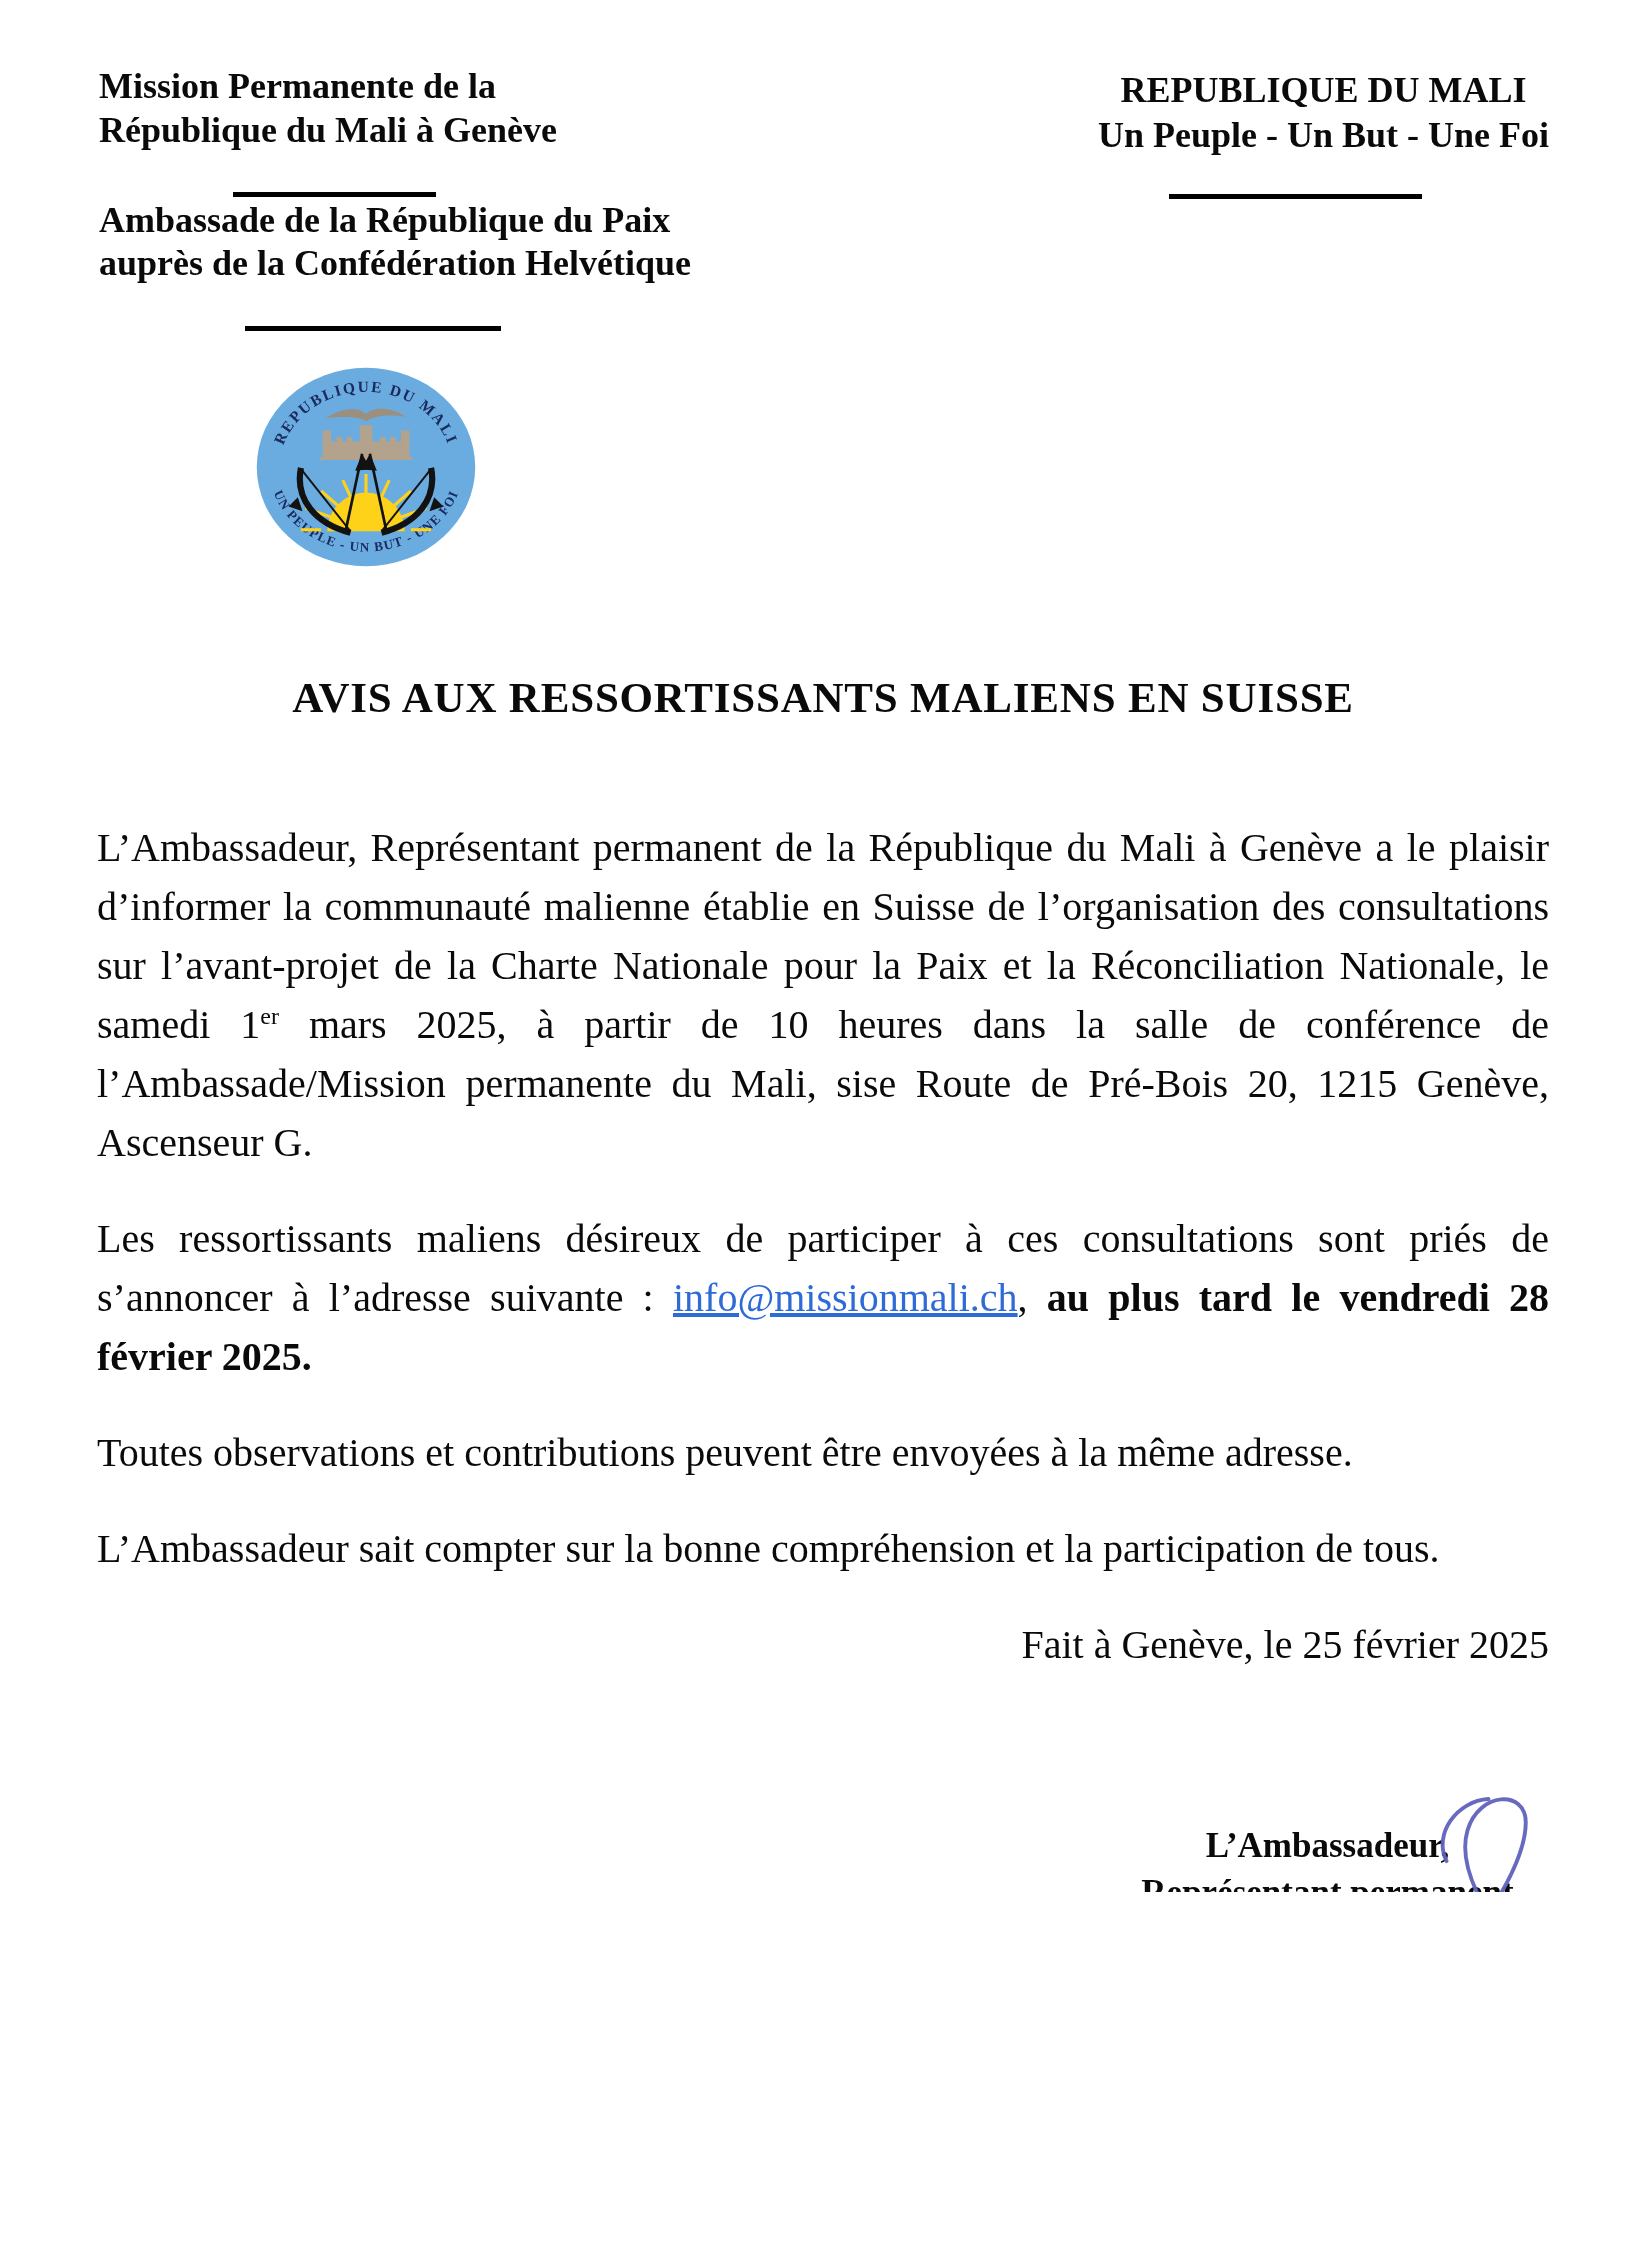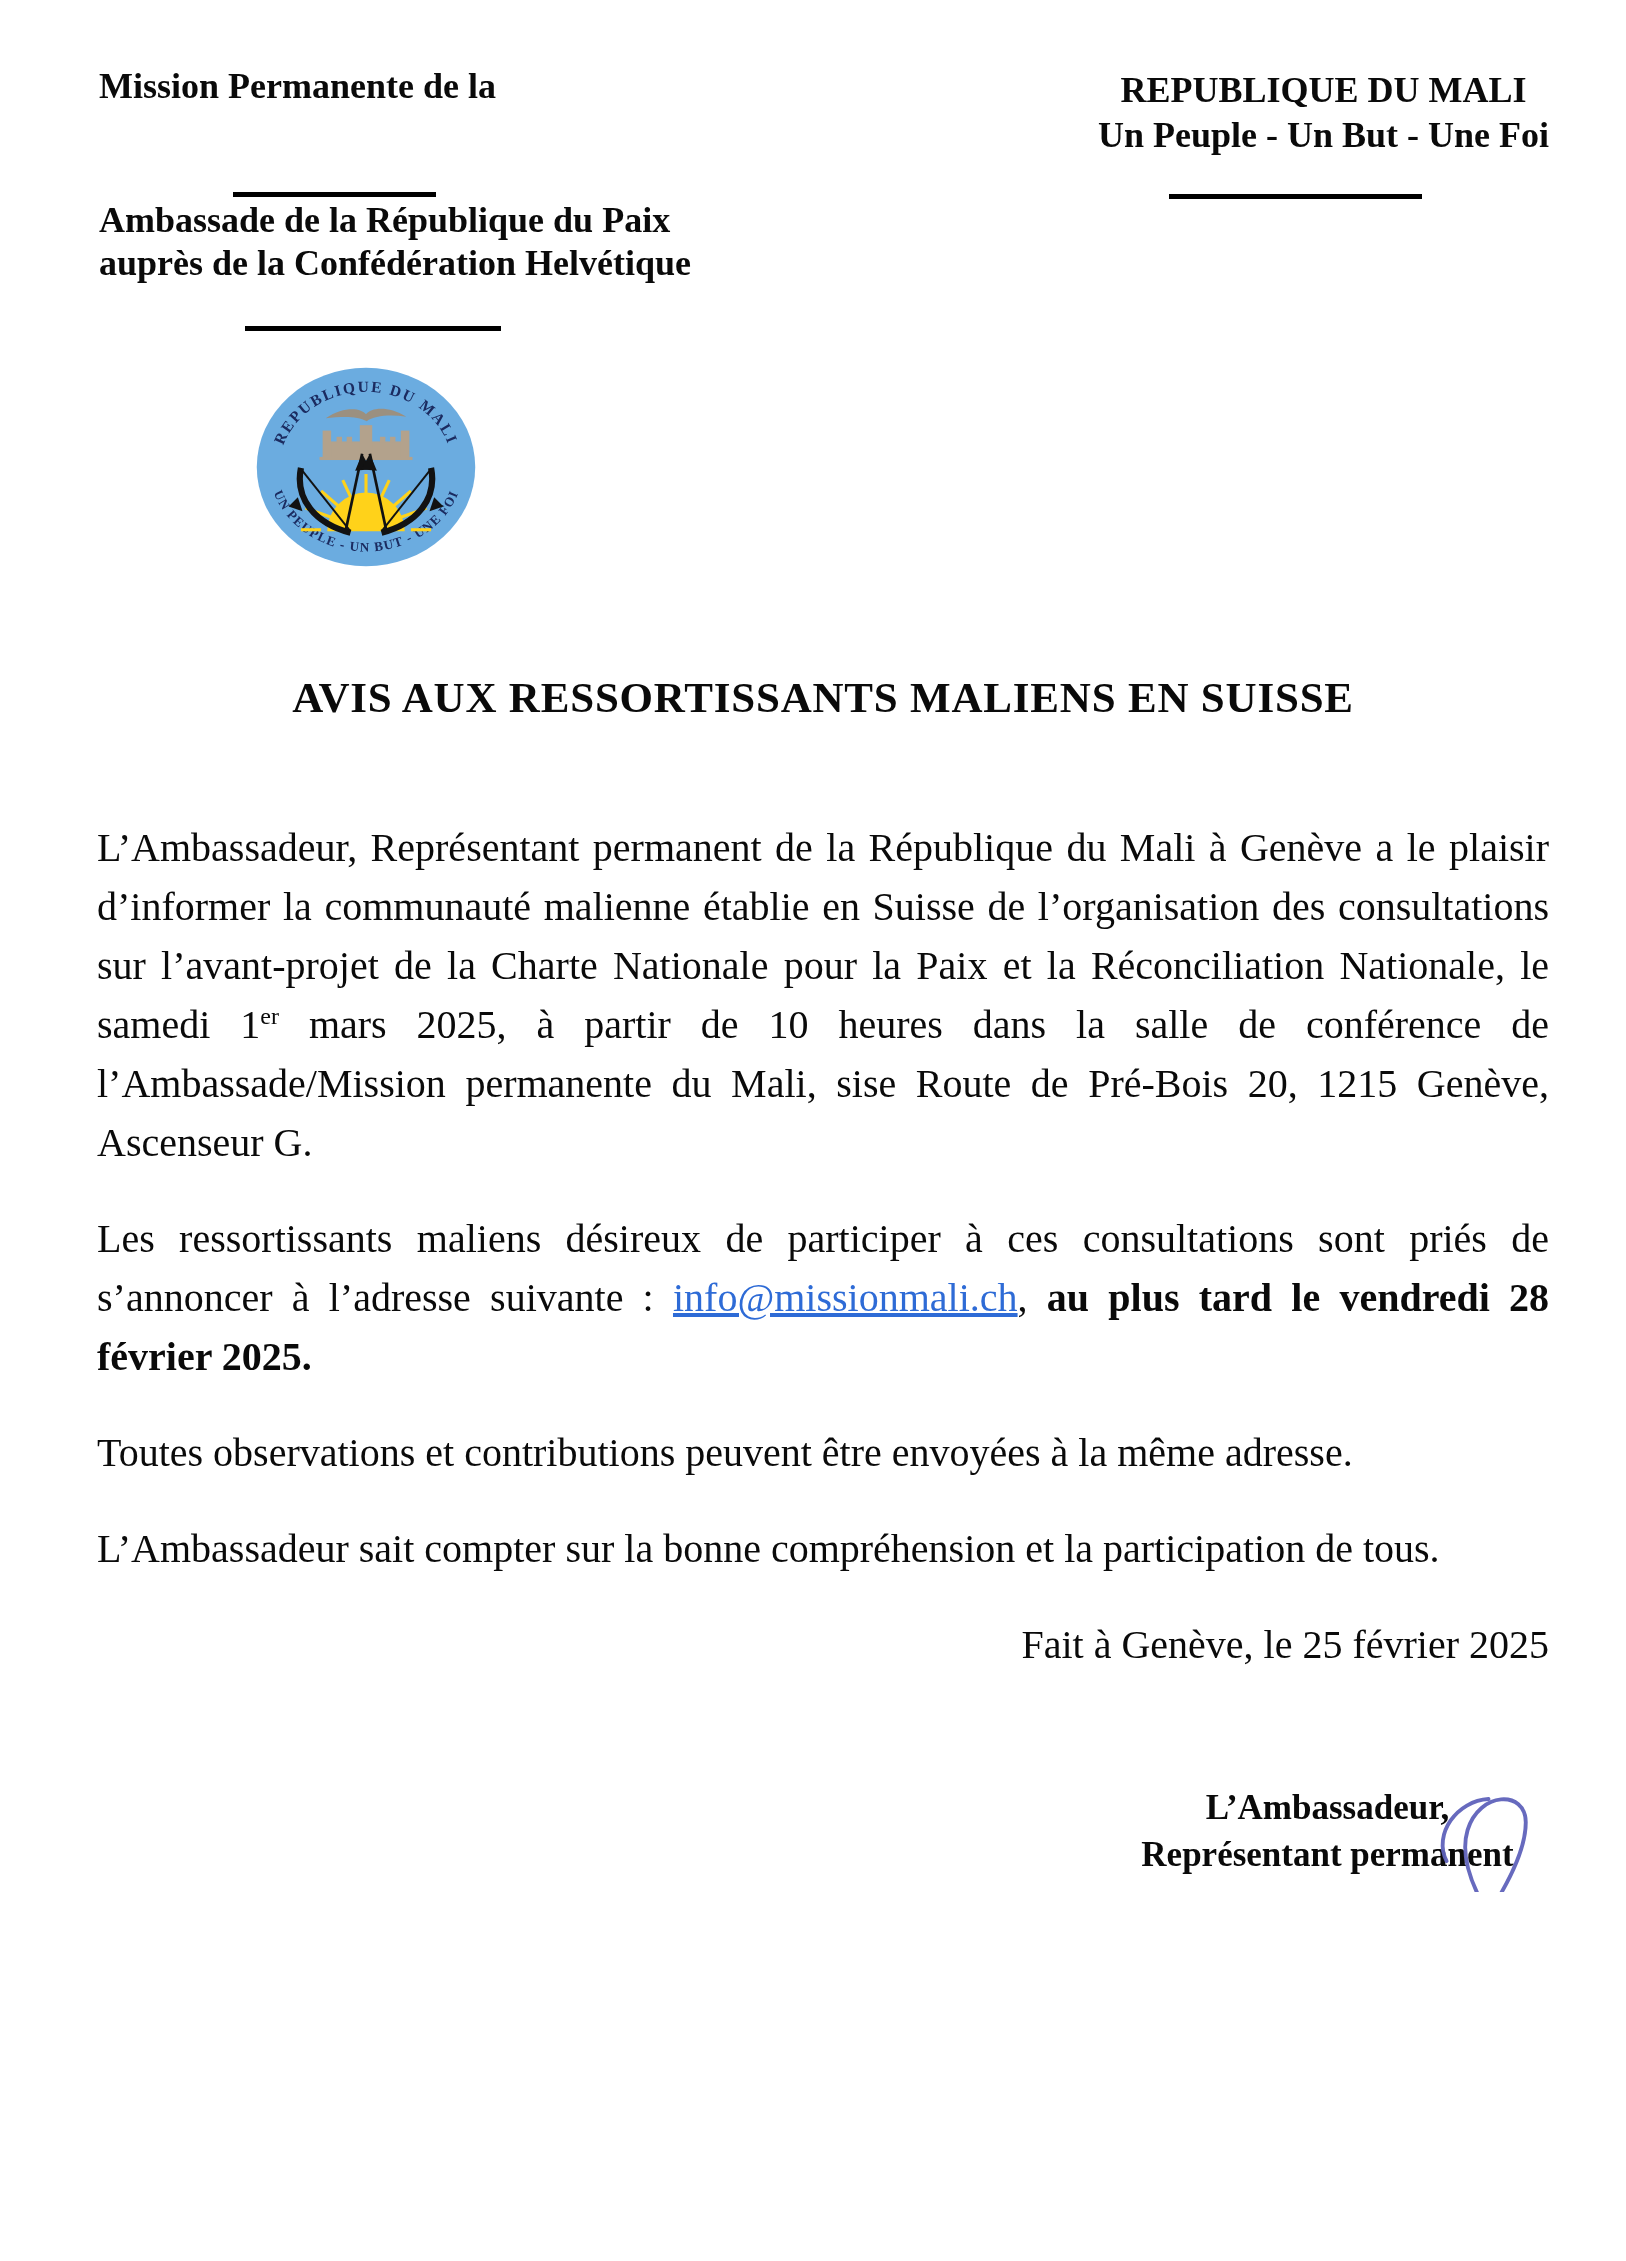--- a/index.html
+++ b/index.html
@@ -21,33 +21,34 @@
   .rule3{left:1169px;top:194px;width:253px;}
   .logo{left:256px;top:367px;width:220px;height:200px;}
   .doc-title{left:97px;top:654px;width:1452px;text-align:center;font-size:43px;font-weight:bold;letter-spacing:0.8px;margin-top:19px;}
   .body-col{left:97px;top:818px;width:1452px;font-size:40px;line-height:59px;}
   .body-col p{margin:0 0 37px 0;text-align:justify;}
   .body-col p.single{text-align:left;}
   .dateline{text-align:right !important;}
   .email-link{color:#2E6BD6;text-decoration:underline;text-decoration-color:#2E6BD6;}
   .bold{font-weight:bold;}
   sup.ord{font-size:60%;vertical-align:super;line-height:0;margin-top:21px;}
-  .sig-role{left:1122px;top:1784px;width:411px;text-align:center;font-size:35px;font-weight:bold;line-height:47px;}
+  .sig-role{left:1122px;top:1822px;width:411px;text-align:center;font-size:35px;font-weight:bold;line-height:47px;}
   .sig-name{left:1118px;top:2056px;width:419px;text-align:center;font-size:36px;font-weight:bold;line-height:57px;}
   .stamp-wrap{left:922px;top:1893px;width:289px;height:360px;opacity:.88;}
   .ink-wrap{left:1122px;top:1768px;width:501px;height:454px;}
   svg{display:block;}
 </style>
 </head>
 <body>
 
 <div class="page">
 
   <div class="abs hdr-left">
     <div>Mission Permanente de la</div>
+    <div>République du Mali à Genève</div>
   </div>
   <div class="abs rule rule1"></div>
 
   <div class="abs hdr-embassy">
     <div>Ambassade de la République du Paix</div>
     <div>auprès de la Confédération Helvétique</div>
   </div>
   <div class="abs rule rule2"></div>
 
   <div class="abs hdr-right">

